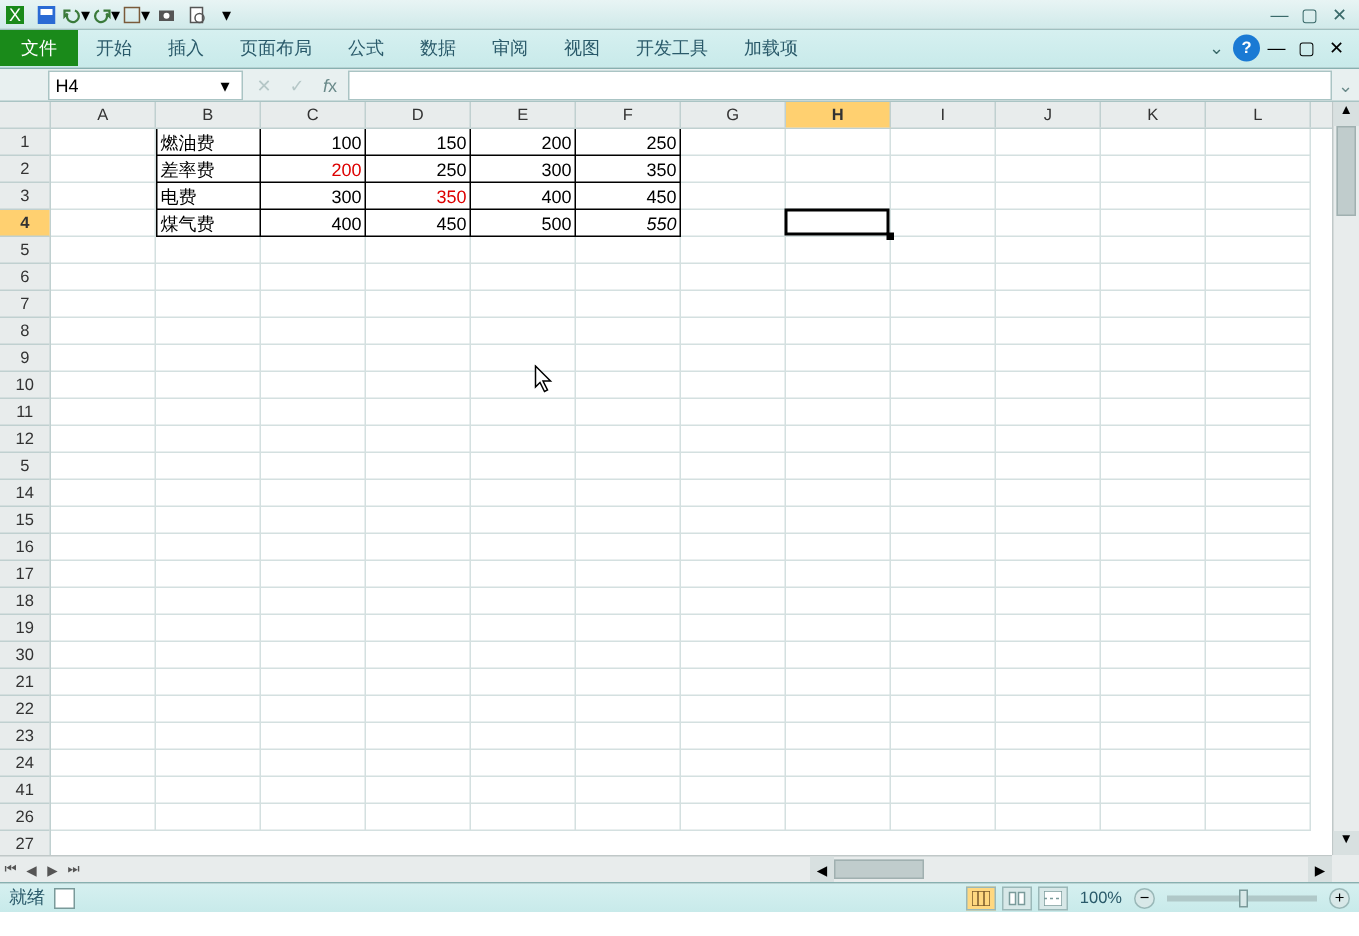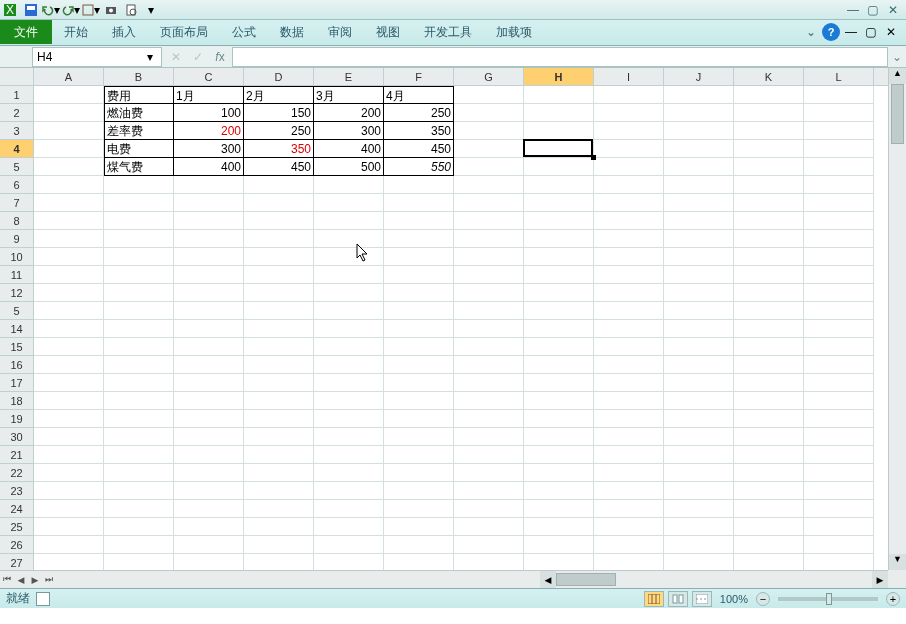--- a/index.html
+++ b/index.html
@@ -206,40 +206,26 @@
       <div class="rowhead">15</div>
       <div class="rowhead">16</div>
       <div class="rowhead">17</div>
       <div class="rowhead">18</div>
       <div class="rowhead">19</div>
       <div class="rowhead">30</div>
       <div class="rowhead">21</div>
       <div class="rowhead">22</div>
       <div class="rowhead">23</div>
       <div class="rowhead">24</div>
-      <div class="rowhead">25</div>
+      <div class="rowhead">41</div>
       <div class="rowhead">26</div>
       <div class="rowhead">27</div>
     </div>
   <div class="grid" id="grid">
 
-  <div class="row">
-        <div class="cell" style="width: 70px;"></div>
-        <div class="cell b-t b-l b-r b-b" style="width: 70px; border-right-color: rgb(0, 0, 0); border-bottom-color: rgb(0, 0, 0);">费用</div>
-        <div class="cell b-t b-r b-b" style="width: 70px; border-right-color: rgb(0, 0, 0); border-bottom-color: rgb(0, 0, 0);">1月</div>
-        <div class="cell b-t b-r b-b" style="width: 70px; border-right-color: rgb(0, 0, 0); border-bottom-color: rgb(0, 0, 0);">2月</div>
-        <div class="cell b-t b-r b-b" style="width: 70px; border-right-color: rgb(0, 0, 0); border-bottom-color: rgb(0, 0, 0);">3月</div>
-        <div class="cell b-t b-r b-b" style="width: 70px; border-right-color: rgb(0, 0, 0); border-bottom-color: rgb(0, 0, 0);">4月</div>
-        <div class="cell" style="width: 70px;"></div>
-        <div class="cell" style="width: 70px;"></div>
-        <div class="cell" style="width: 70px;"></div>
-        <div class="cell" style="width: 70px;"></div>
-        <div class="cell" style="width: 70px;"></div>
-        <div class="cell" style="width: 70px;"></div>
-      </div>
       <div class="row">
         <div class="cell" style="width: 70px;"></div>
         <div class="cell b-l b-r b-b" style="width: 70px; border-right-color: rgb(0, 0, 0); border-bottom-color: rgb(0, 0, 0);">燃油费</div>
         <div class="cell b-r b-b num" style="width: 70px; border-right-color: rgb(0, 0, 0); border-bottom-color: rgb(0, 0, 0);">100</div>
         <div class="cell b-r b-b num" style="width: 70px; border-right-color: rgb(0, 0, 0); border-bottom-color: rgb(0, 0, 0);">150</div>
         <div class="cell b-r b-b num" style="width: 70px; border-right-color: rgb(0, 0, 0); border-bottom-color: rgb(0, 0, 0);">200</div>
         <div class="cell b-r b-b num" style="width: 70px; border-right-color: rgb(0, 0, 0); border-bottom-color: rgb(0, 0, 0);">250</div>
         <div class="cell" style="width: 70px;"></div>
         <div class="cell" style="width: 70px;"></div>
         <div class="cell" style="width: 70px;"></div>

